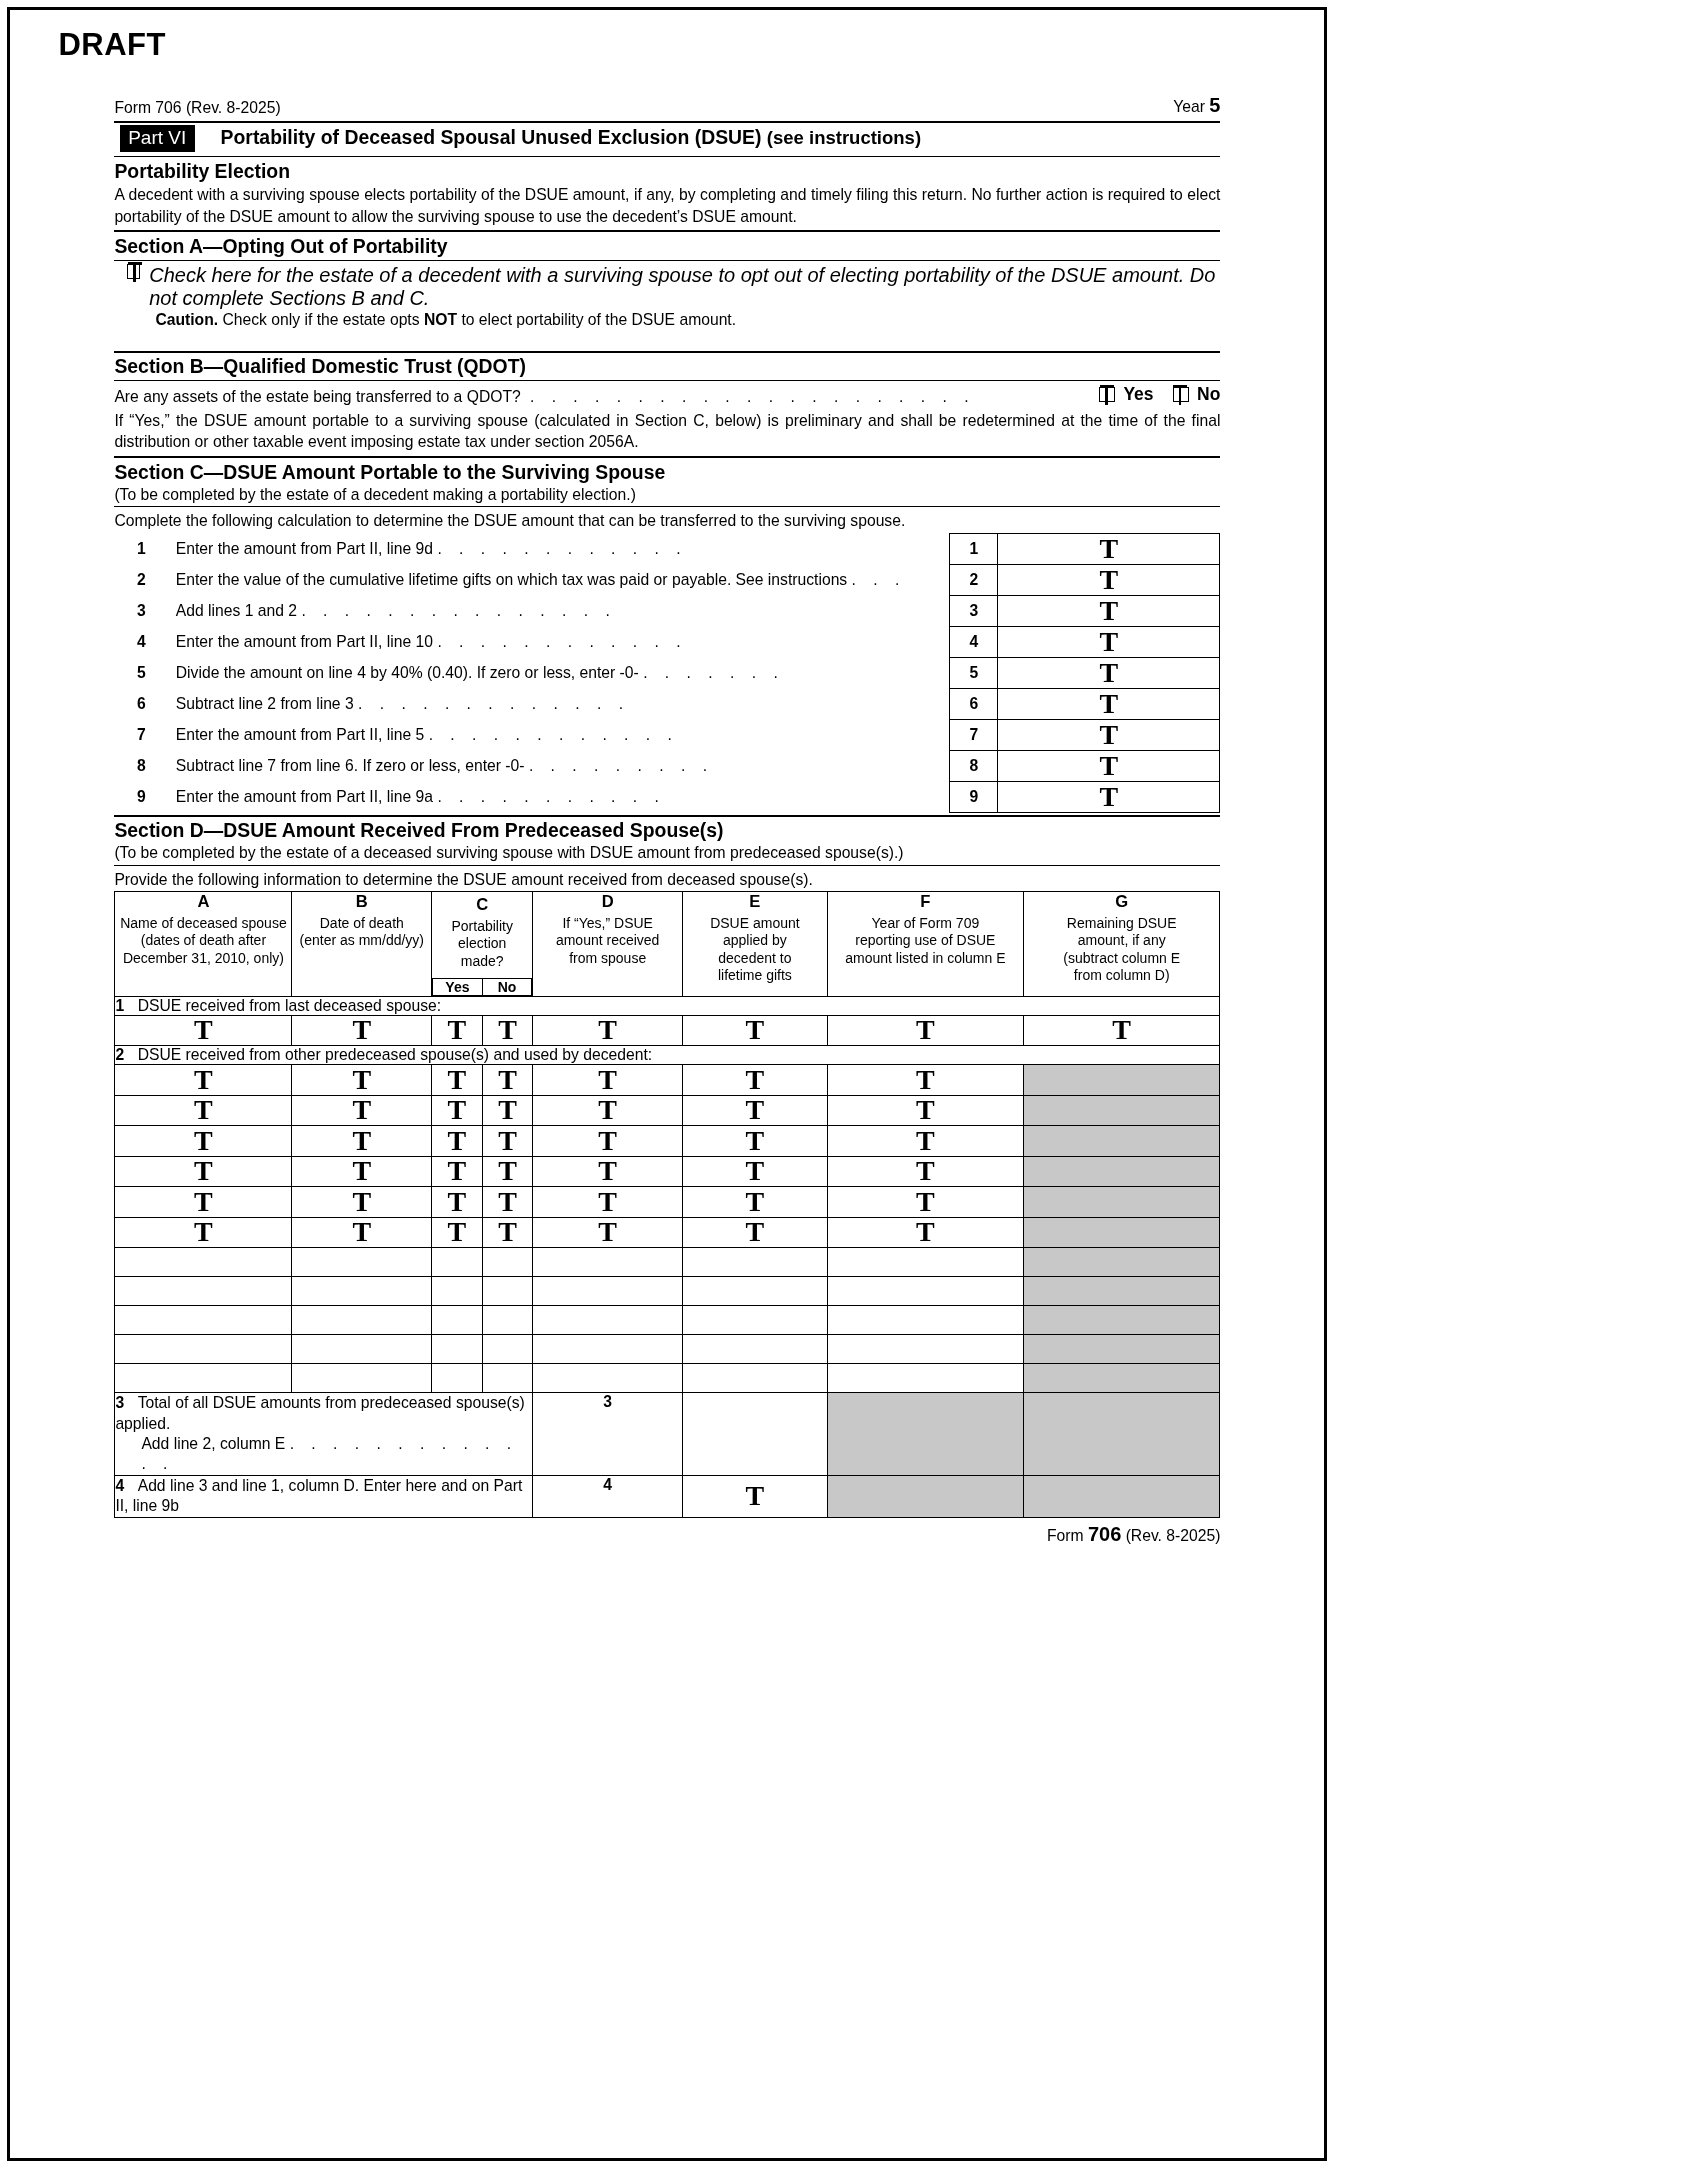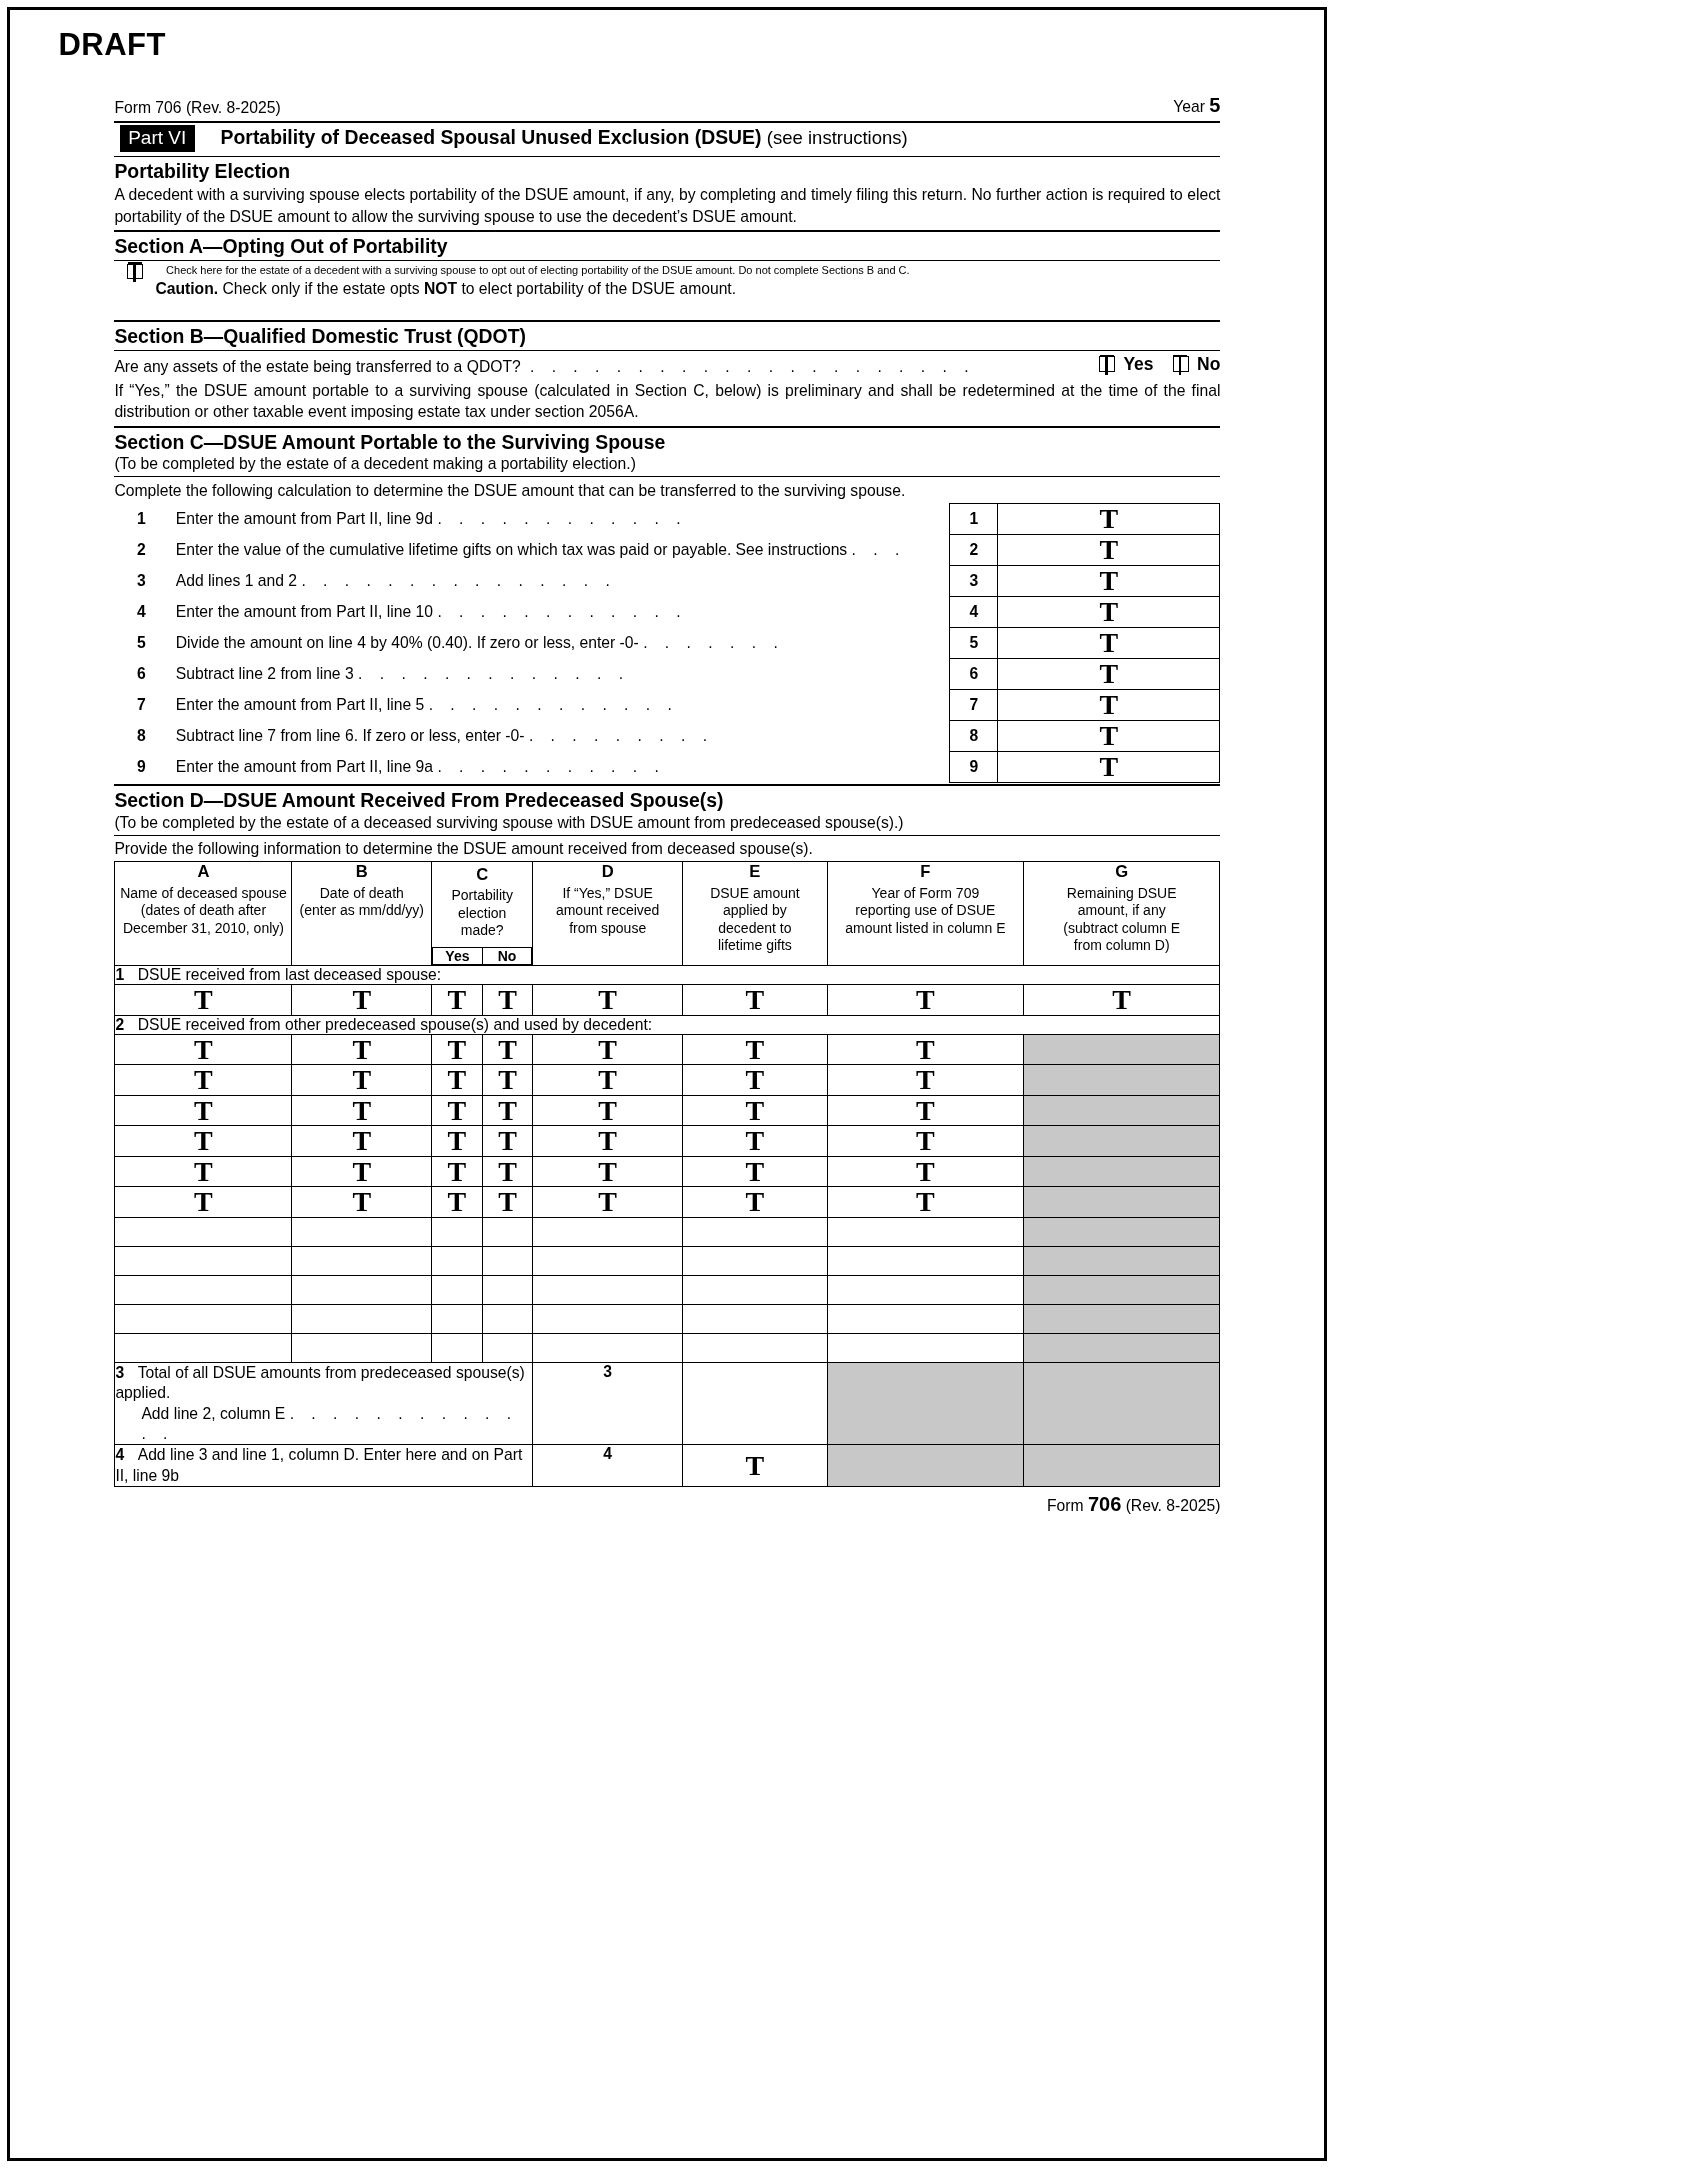--- a/index.html
+++ b/index.html
@@ -66,21 +66,21 @@
     font-weight: normal;
     font-size: 19px;
     padding: 1.8px 8.3px 2.8px 8.3px;
     margin-left: 5.5px;
   }
   .part-title {
     font-weight: bold;
     font-size: 19.4px;
     margin-left: 26px;
   }
-  .part-title .light { font-weight: normal; font-size: 18.5px; }
+  .part-title .light { font-weight: bold; font-size: 18.5px; }
 
   .sec-head {
     font-weight: bold;
     font-size: 19.4px;
     margin: 2.8px 0 1.8px 0;
   }
   .para {
     font-size: 15.7px;
     line-height: 1.35;
     text-align: justify;
@@ -112,25 +112,26 @@
   }
   .cb::before {
     content: "";
     position: absolute;
     left: -0.9px; top: -2.8px;
     width: 14px; height: 2.8px;
     background: #000;
   }
 
   .optout-line {
-    font-size: 11px;
+    font-size: 20px;
     display: flex;
     align-items: flex-start;
-    gap: 23px;
+    gap: 9px;
     padding: 2.8px 0 0.9px 13px;
+    font-style: italic;
   }
   .caution-line {
     font-size: 15.7px;
     padding: 0 0 22px 41px;
   }
 
   .qdot-line {
     font-size: 15.7px;
     display: flex;
     align-items: baseline;

